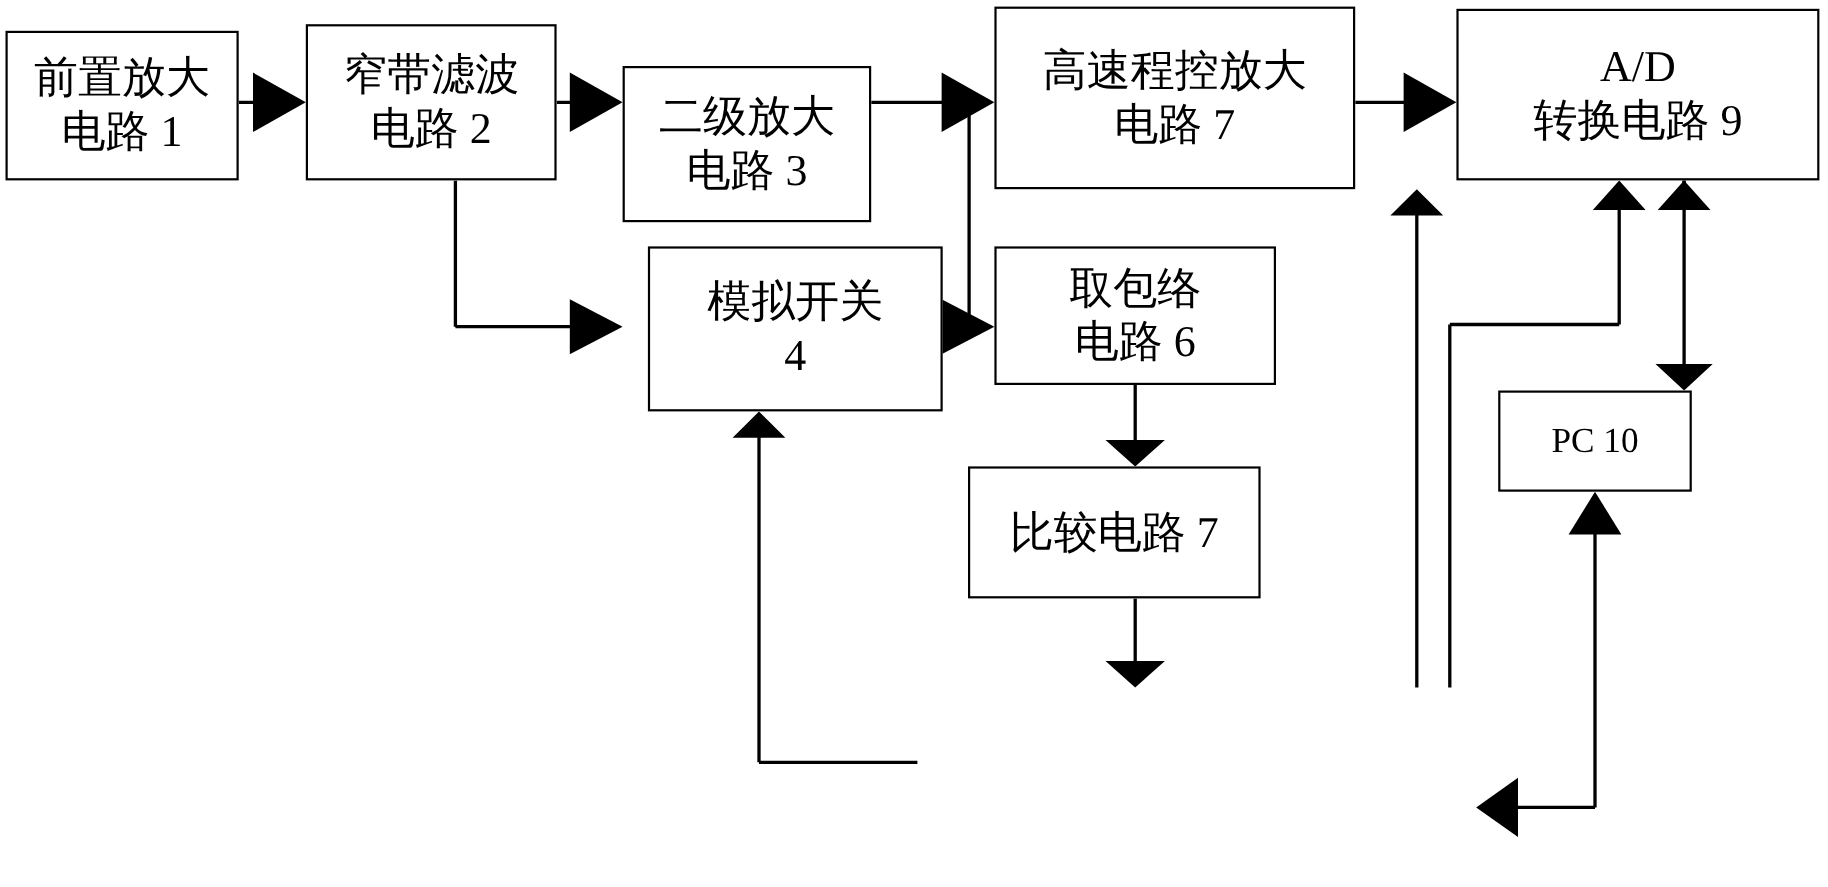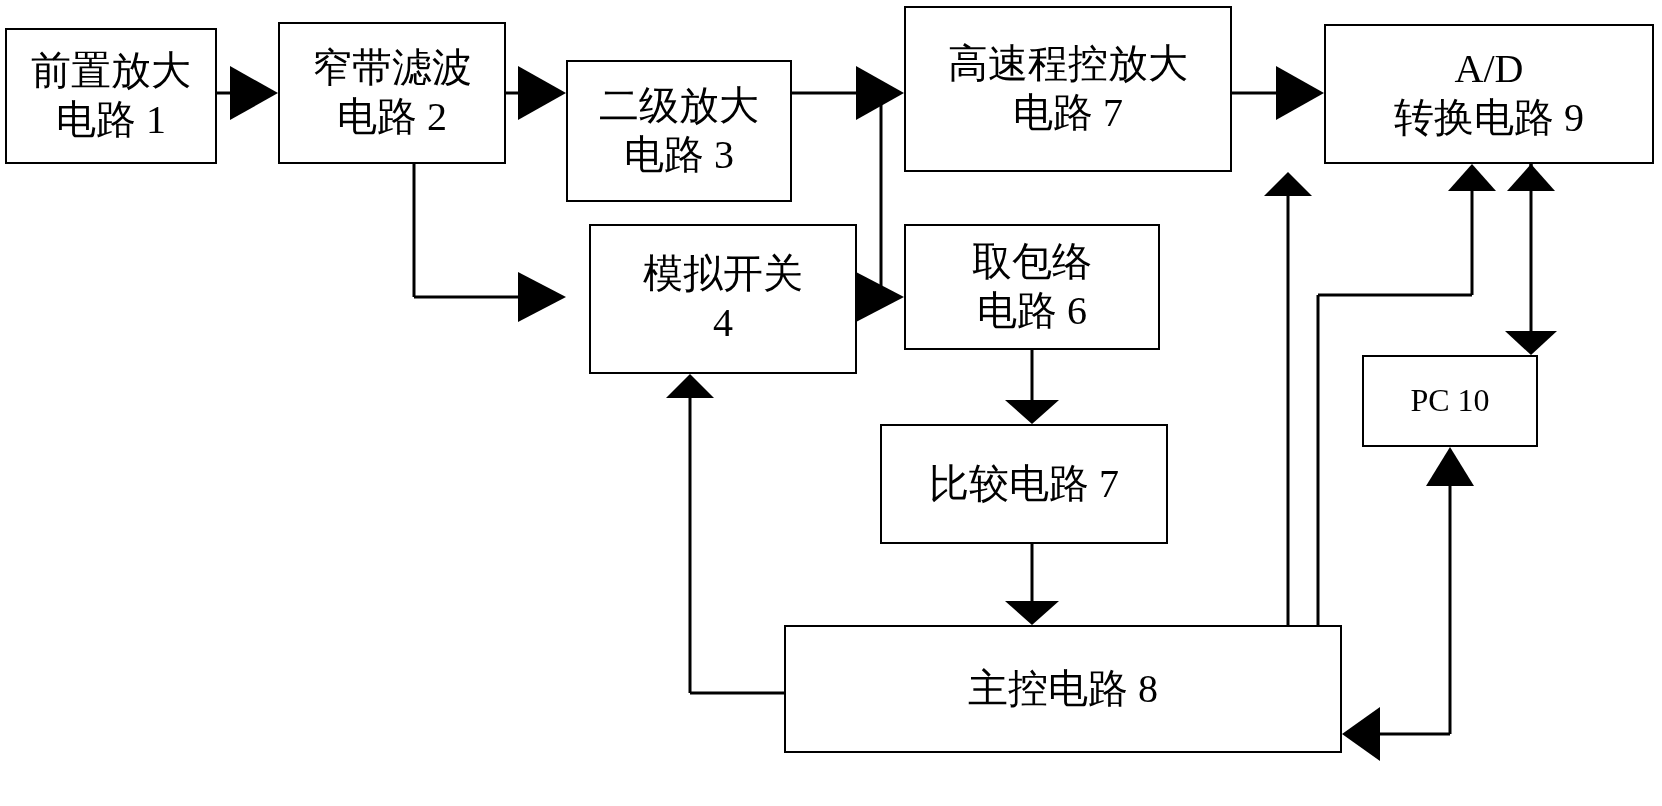--- a/index.html
+++ b/index.html
@@ -106,40 +106,37 @@
   <div class="node f40" style="left:566px;top:22px;width:226px;height:142px;margin-top:38px;">
     <span class="label">二级放大
 电路 3</span>
   </div>
 
   <div class="node f40" style="left:904px;top:6px;width:328px;height:166px;">
     <span class="label">高速程控放大
 电路 7</span>
   </div>
 
-  <div class="node f40" style="left:1324px;top:24px;width:330px;height:140px;">
+  <div class="node f40" style="left:1324px;top:8px;width:330px;height:156px;">
     <span class="label">A/D
 转换电路 9</span>
   </div>
 
   <div class="node f40" style="left:589px;top:224px;width:268px;height:150px;">
     <span class="label">模拟开关
 4</span>
   </div>
 
   <div class="node f40" style="left:904px;top:224px;width:256px;height:126px;">
     <span class="label">取包络
 电路 6</span>
   </div>
 
-  <div class="node f40" style="left:880px;top:424px;width:288px;height:120px;">
+  <div class="node f40" style="left:880px;top:424px;width:266px;height:120px;">
     <span class="label">比较电路 7</span>
   </div>
 
-  <div class="node f40" style="left:784px;top:625px;width:558px;height:128px;">
-    <span class="label">主控电路 8</span>
-  </div>
 
   <div class="node f38" style="left:1362px;top:355px;width:176px;height:92px;">
     <span class="label">PC 10</span>
   </div>
 
 </div>
 
 </body></html>

